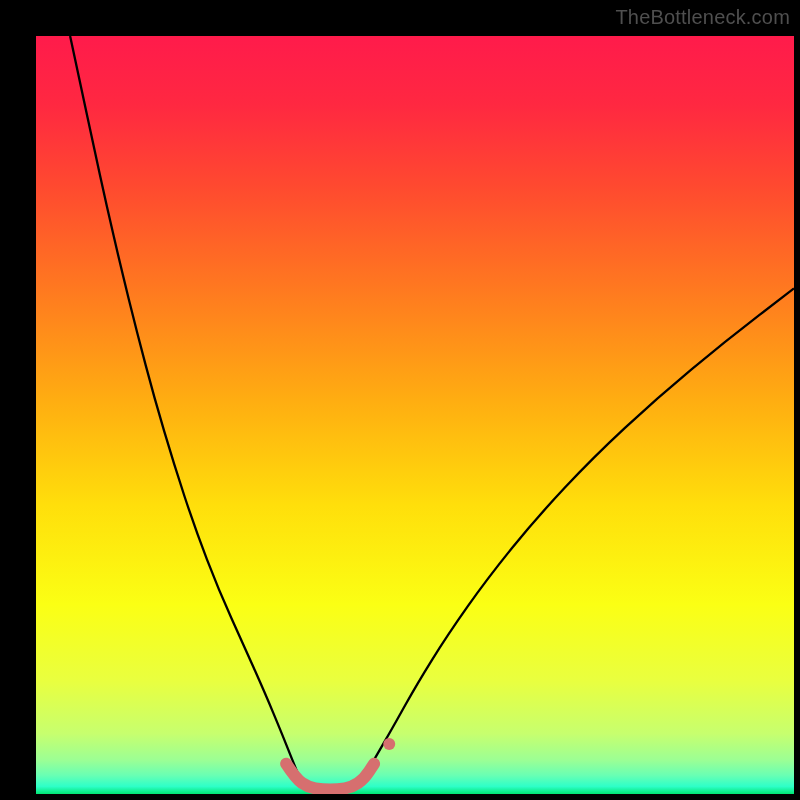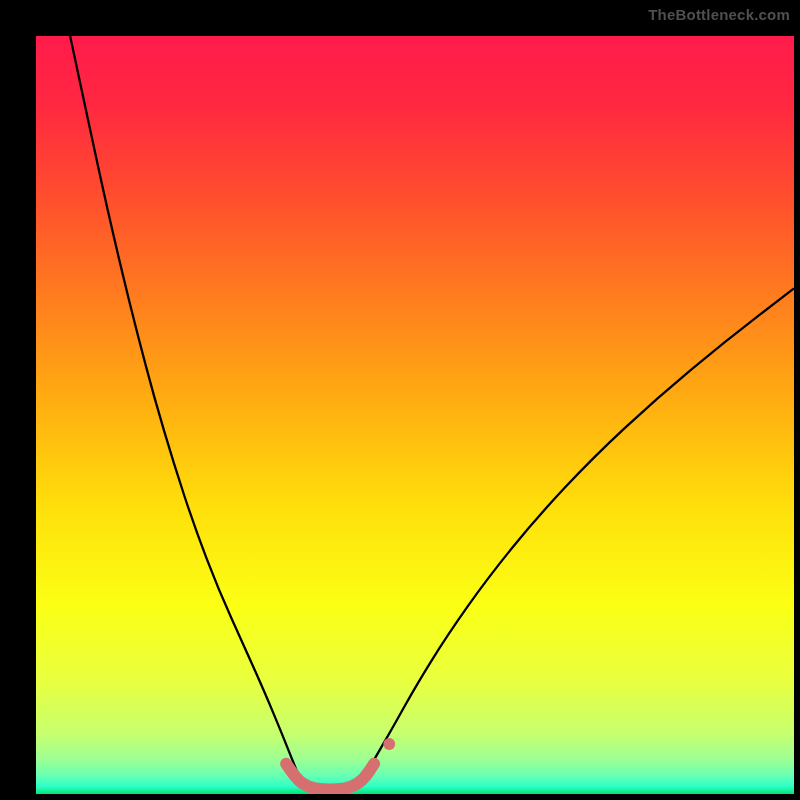--- a/index.html
+++ b/index.html
@@ -25,22 +25,22 @@
     top: 36px;
     width: 758px;
     height: 758px;
     overflow: hidden;
   }
   .watermark {
     position: absolute;
     top: 6px;
     right: 10px;
     color: #4f4f4f;
-    font-size: 15px;
-    font-weight: 700;
+    font-size: 20px;
+    font-weight: 400;
     letter-spacing: 0.2px;
     z-index: 5;
   }
 </style>
 </head>
 <body>
 
 <div class="frame">
   <div class="watermark">TheBottleneck.com</div>
 

